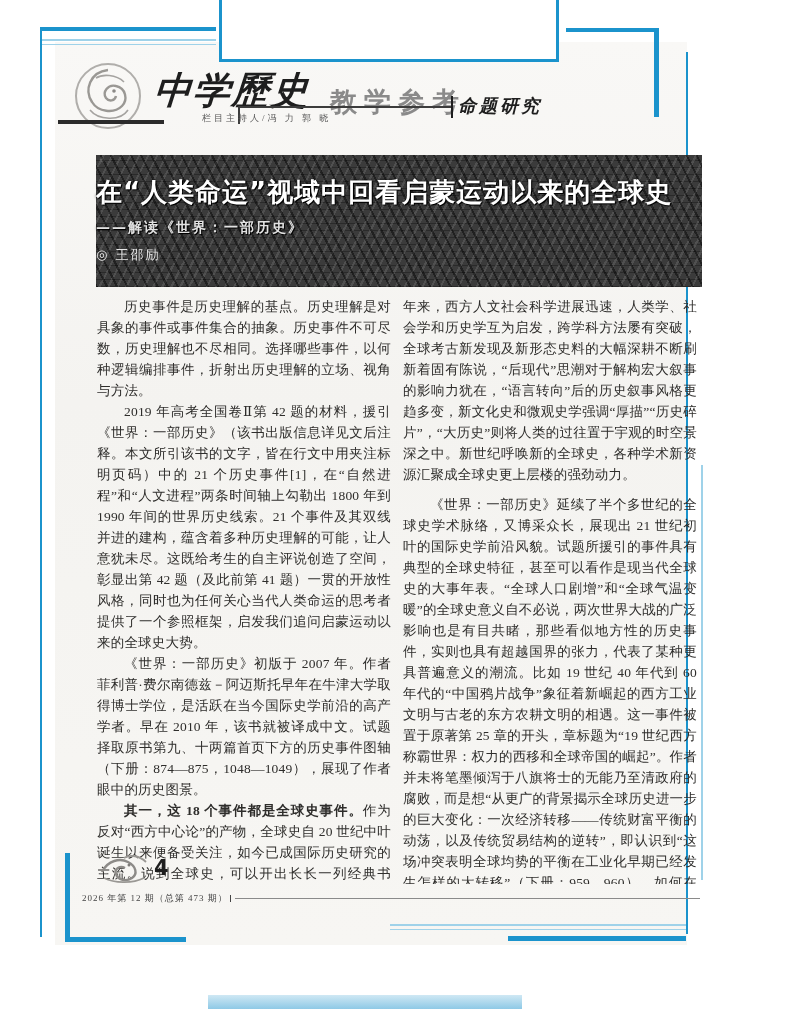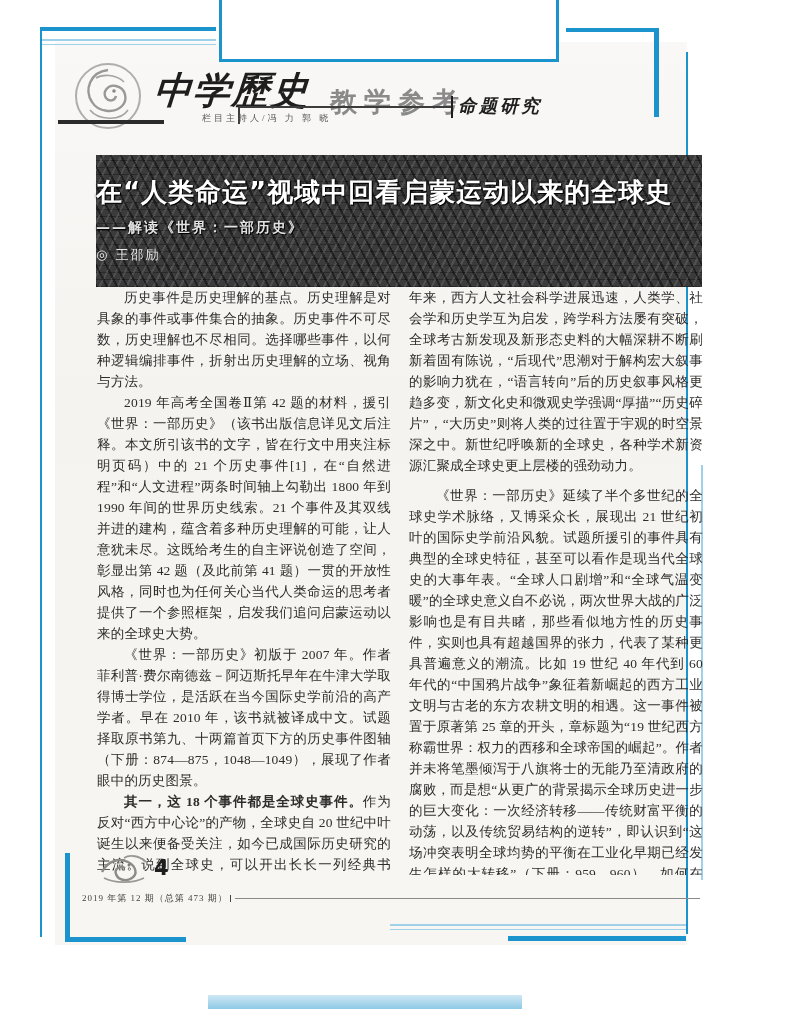--- a/index.html
+++ b/index.html
@@ -70,22 +70,22 @@
   }
   .banner-subtitle{
     margin-top:9px;font-size:14px;font-weight:bold;letter-spacing:2px;color:#e2e2e2;
     text-shadow:0 0 3px rgba(0,0,0,0.9), 1px 1px 0 #000;
   }
   .banner-author{
     margin-top:9px;font-size:13px;color:#e8e8e8;letter-spacing:2px;
   }
   
   .columns{
-    position:absolute;left:97px;top:287px;width:606px;height:588px;
-    display:flex;gap:18px;overflow:hidden;
+    position:absolute;left:97px;top:296px;width:606px;height:588px;
+    display:flex;gap:12px;overflow:hidden;
   }
   .col{width:294px;font-size:13.5px;line-height:21px;color:#2e2d2b;
     text-align:justify;letter-spacing:0.2px;}
   .col p{margin:0;text-indent:2em;}
   .col p.no-indent{text-indent:0;}
   .col-right p.spaced{margin-top:9px;}
   .lead-bold{font-weight:bold;}
   
   .pagefoot{position:absolute;left:96px;top:848px;width:606px;height:60px;}
   .foot-dragon{position:absolute;left:2px;top:4px;width:52px;height:32px;}
@@ -158,17 +158,17 @@
 
 <div class="pagefoot">
   <svg class="foot-dragon" viewBox="0 0 52 32">
     <path d="M4 20 C10 8 22 6 30 10 C38 14 40 22 34 26 C28 30 20 28 18 22 C16 17 22 13 27 16" fill="none" stroke="#8d8b88" stroke-width="2.4"></path>
     <path d="M26 6 C32 2 42 4 48 10" fill="none" stroke="#9a9894" stroke-width="1.8"></path>
     <path d="M6 26 C16 31 34 32 46 26" fill="none" stroke="#9a9894" stroke-width="1.8"></path>
     <circle cx="31" cy="13" r="1.5" fill="#7e7c79"></circle>
   </svg>
   <div class="page-num">4</div>
   <div class="issue-row">
-    <span class="issue-text">2019 年第 12 期（总第 473 期）</span>
+    <span class="issue-text">2026 年第 12 期（总第 473 期）</span>
     <span class="issue-tick"></span>
     <span class="issue-rule"></span>
   </div>
 </div>
 
 </body></html>

